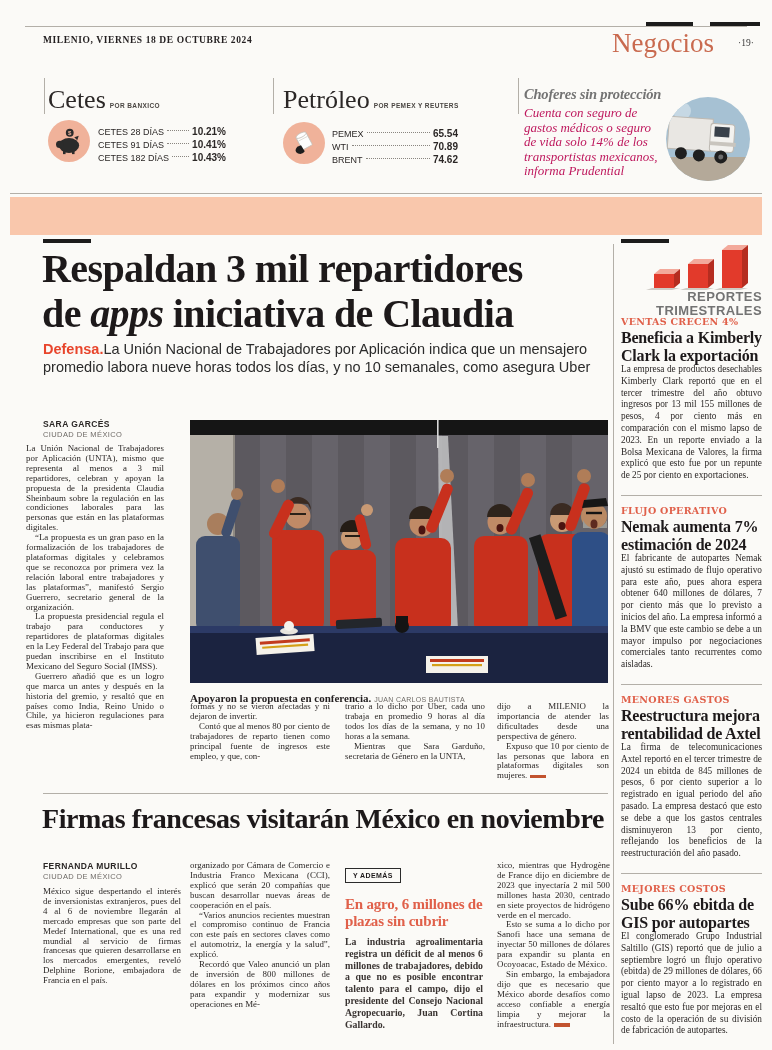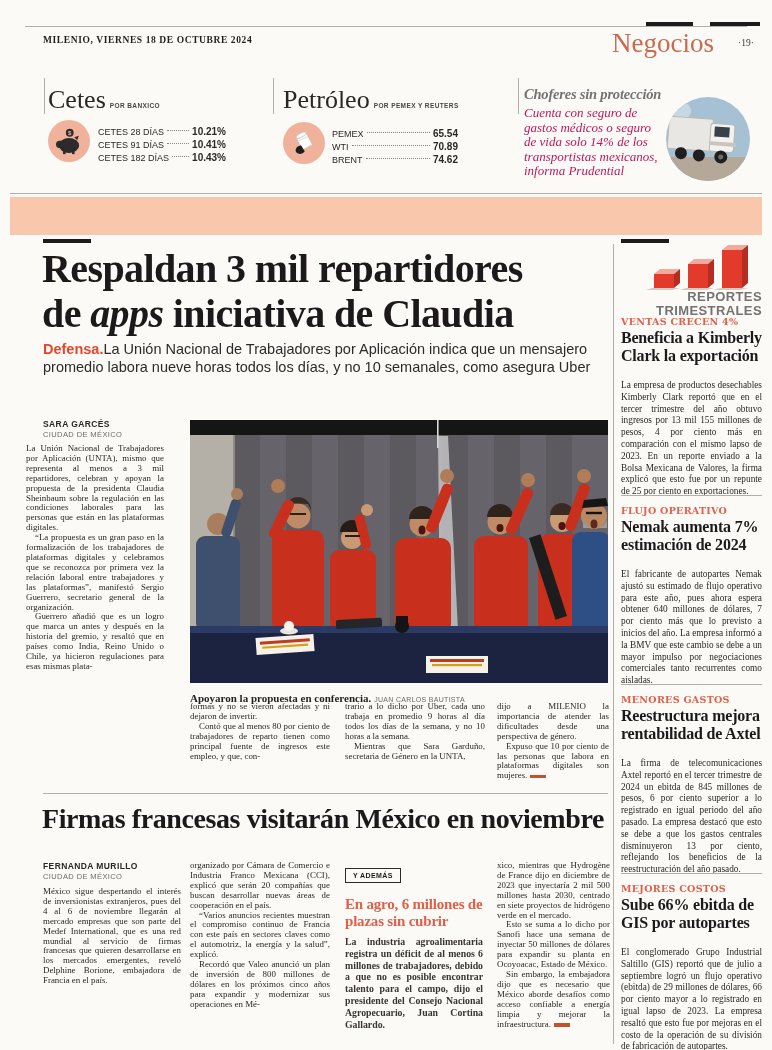--- a/index.html
+++ b/index.html
@@ -40,21 +40,21 @@
   .h2{font-weight:bold;font-size:28px;letter-spacing:-.4px;color:#1d191a}
   .endmark{display:inline-block;width:16px;height:3.5px;background:#c2532f;margin-left:3px}
   
   .sidebox-label{display:inline-block;border:1.2px solid #2b2b2b;font:bold 7px "Liberation Sans",sans-serif;letter-spacing:.4px;padding:3px 7px;color:#1d191a}
   .agro-title{font-weight:bold;font-size:15px;line-height:16.5px;color:#e0604a;letter-spacing:-.2px}
   .agro-body{font-weight:bold;font-size:9.8px;line-height:11.8px;text-align:justify;color:#3a3432}
   
   .rail-brand{font:bold 13px/13.5px "Liberation Sans",sans-serif;color:#737373;letter-spacing:.4px;text-align:right}
   .rail-kicker{font-family:"DejaVu Serif",serif;font-weight:bold;font-size:9.5px;color:#e0604a;letter-spacing:.3px}
   .rail-title{font-weight:bold;font-size:16px;line-height:17.5px;color:#1d191a;margin-top:2px;letter-spacing:-.2px}
-  .rail-body{font-size:9.3px;line-height:11.8px;text-align:justify;color:#2b2726;margin-top:16px}
+  .rail-body{font-size:9.3px;line-height:11.8px;text-align:justify;color:#2b2726;margin-top:0}
   .photo-frame{position:absolute;overflow:hidden;background:#66636a}
 </style>
 </head>
 <body>
 
 <div class="dash" style="left:646px;top:22px;width:47px"></div>
 <div class="dash" style="left:710px;top:22px;width:50px"></div>
 <div class="hairline" style="left:25px;top:26px;width:722px"></div>
 <div class="abs date-line" style="left:43px;top:35px">MILENIO, VIERNES 18 DE OCTUBRE 2024</div>
 <div class="abs negocios" style="left:612px;top:28px">Negocios</div>
@@ -163,20 +163,21 @@
 </div>
 
 <div class="abs" style="left:43px;top:419px">
   <div class="byline">SARA GARCÉS</div>
   <div class="byline-city">CIUDAD DE MÉXICO</div>
 </div>
 
 <div class="bodycol" style="left:26px;top:444px;width:138px">
   <p>La Unión Nacional de Trabajadores por Aplicación (UNTA), mismo que representa al menos a 3 mil repartidores, celebran y apoyan la propuesta de la presidenta Claudia Sheinbaum sobre la regulación en las condiciones laborales para las personas que están en las plataformas digitales.</p>
   <p>“La propuesta es un gran paso en la formalización de los trabajadores de plataformas digitales y celebramos que se reconozca por primera vez la relación laboral entre trabajadores y las plataformas”, manifestó Sergio Guerrero, secretario general de la organización.</p>
+  <p>La propuesta presidencial regula el trabajo para conductores y repartidores de plataformas digitales en la Ley Federal del Trabajo para que puedan inscribirse en el Instituto Mexicano del Seguro Social (IMSS).</p>
   <p>Guerrero añadió que es un logro que marca un antes y después en la historia del gremio, y resaltó que en países como India, Reino Unido o Chile, ya hicieron regulaciones para esas mismas plata-</p>
 </div>
 
 <div class="photo-frame" style="left:190px;top:420px;width:418px;height:263px">
   <svg width="418" height="263" viewBox="0 0 418 263">
     <rect width="418" height="263" fill="#66636a"></rect>
     <g>
       <rect x="44" width="26" height="263" fill="#5c595f"></rect>
         <rect x="96" width="26" height="263" fill="#5c595f"></rect>
       <rect x="148" width="26" height="263" fill="#5c595f"></rect>

